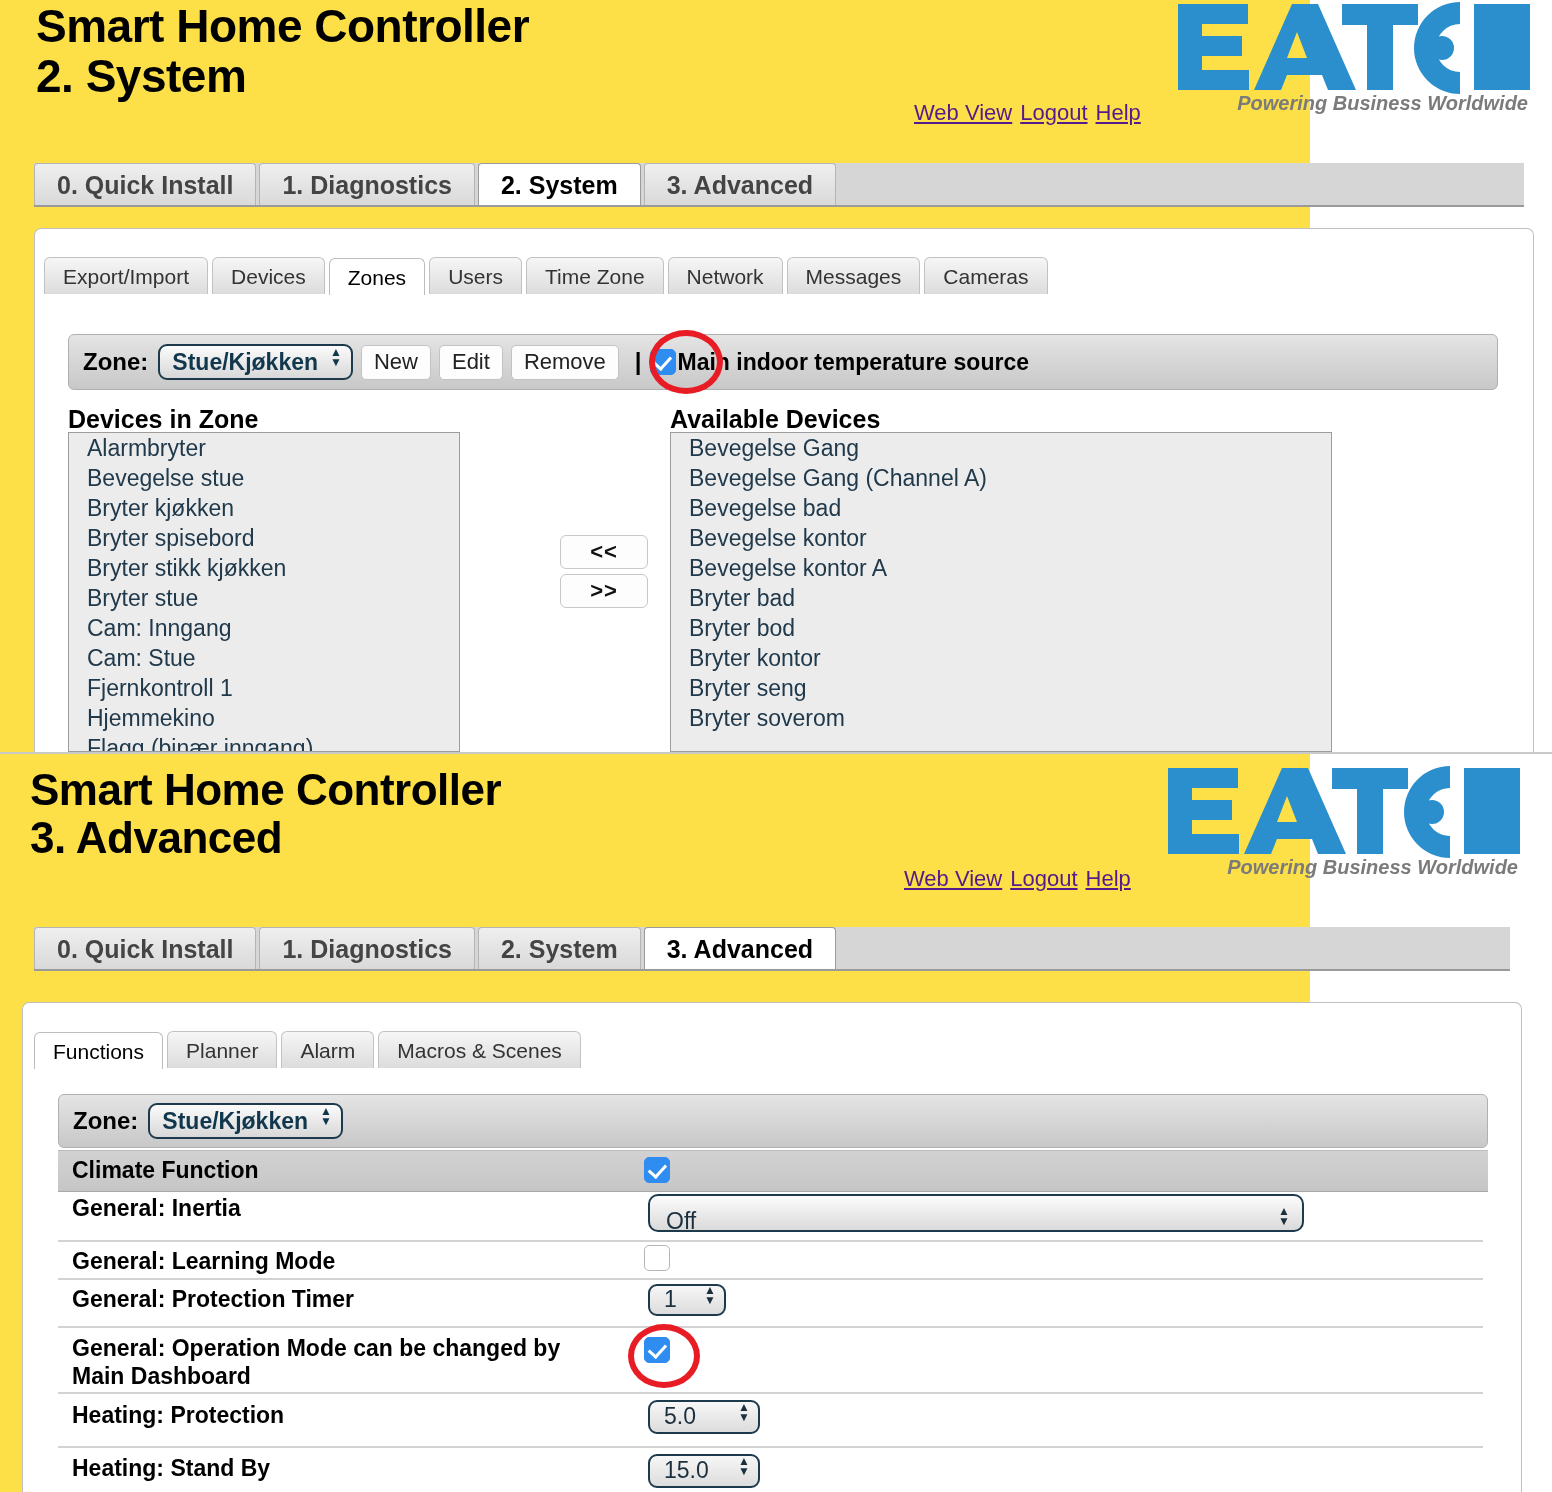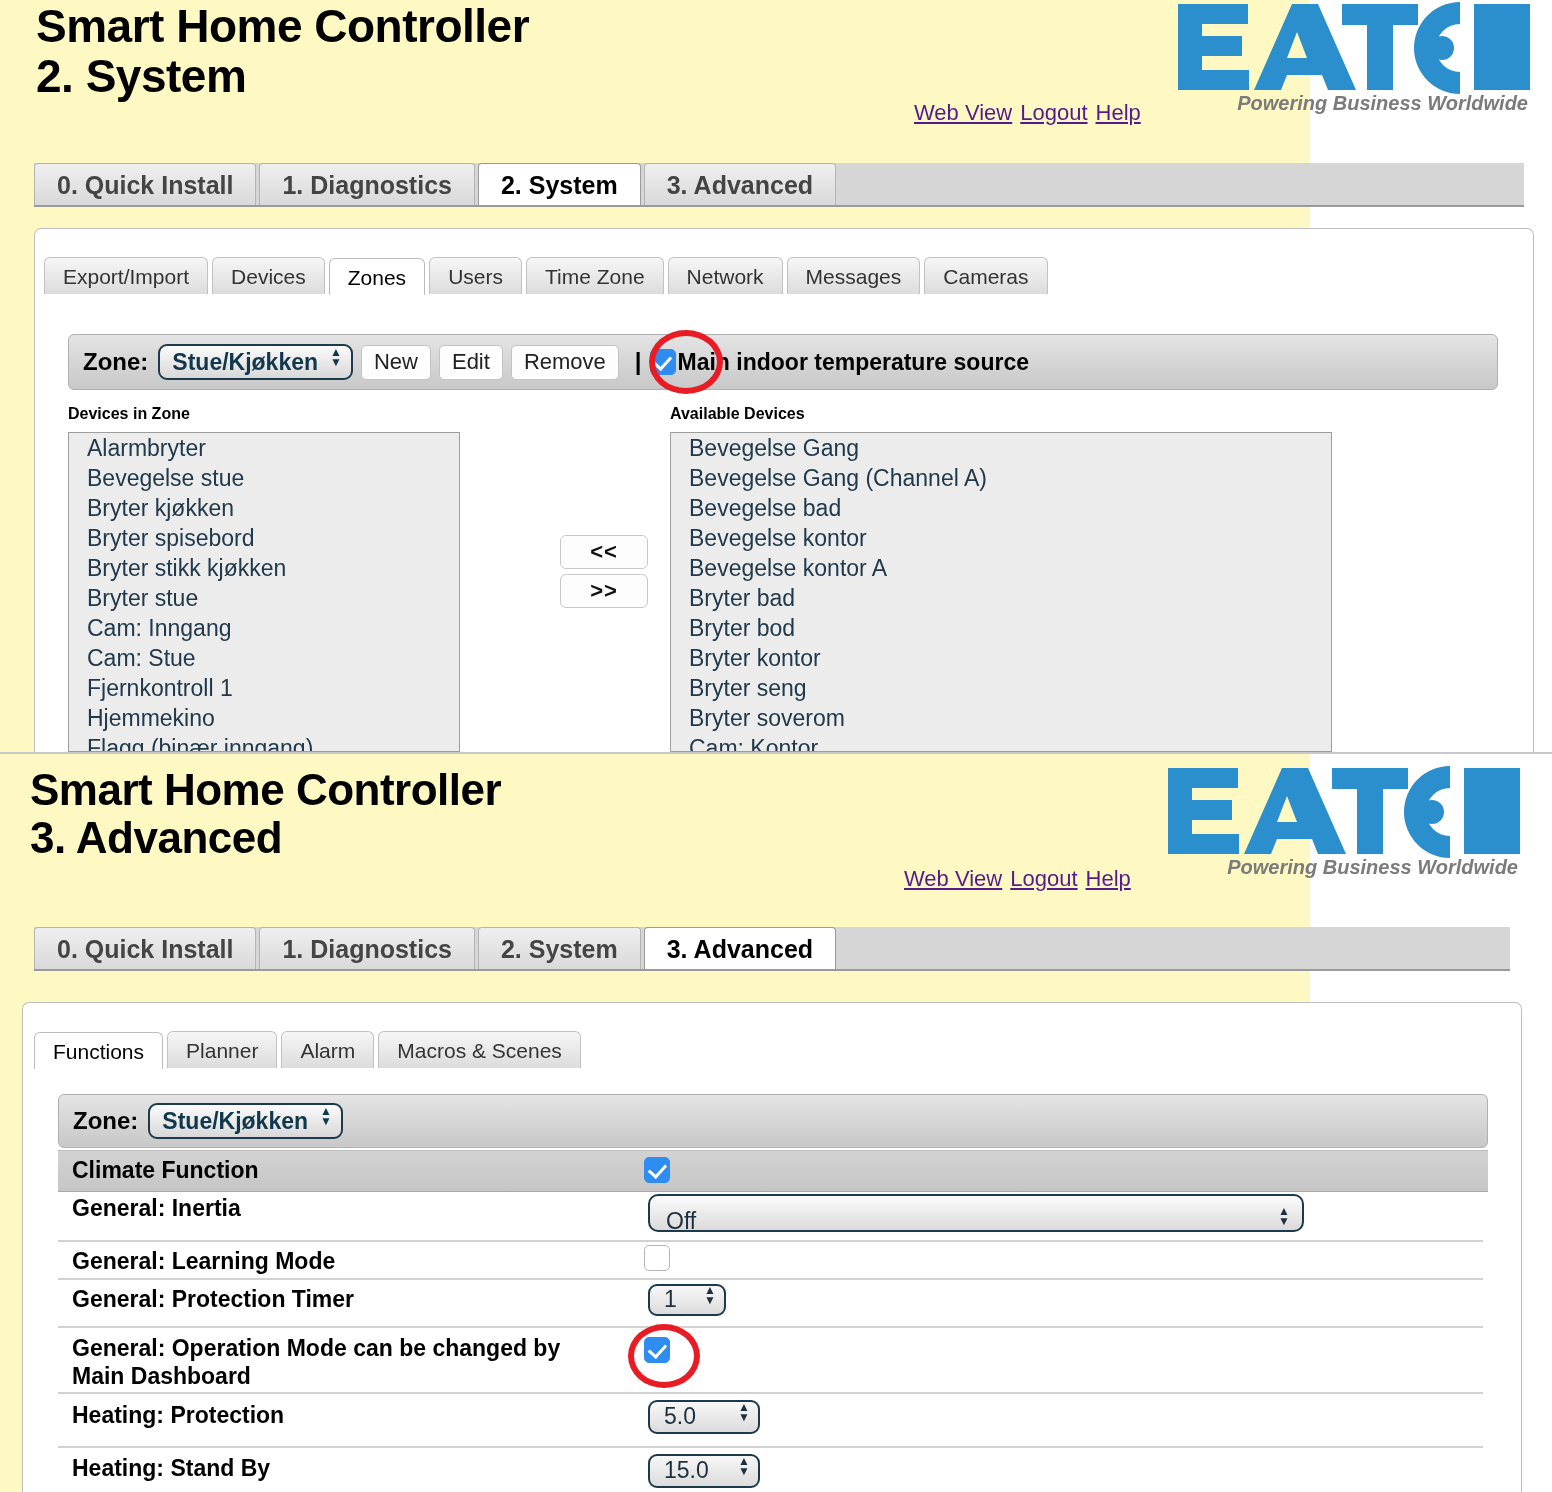--- a/index.html
+++ b/index.html
@@ -6,21 +6,21 @@
   html, body {
     margin: 0; padding: 0;
     width: 1552px; height: 1492px;
     background: #ffffff;
     font-family: "Liberation Sans", sans-serif;
     overflow: hidden;
   }
   .screen { position: relative; width: 1552px; height: 1492px; background:#fff; }
 
   
-  .panel { position: absolute; left: 0; width: 1310px; background: #fef9c3; }
+  .panel { position: absolute; left: 0; width: 1310px; background: #fde047; }
 
   
   .hdr { position: relative; height: 148px; }
   .app-title {
     position: absolute; left: 36px; top: 2px;
     font-size: 46px; font-weight: bold; color: #000;
     line-height: 1.08; letter-spacing: -0.5px;
     white-space: pre-line;
   }
   .hdr-links {
@@ -138,21 +138,21 @@
     width: 8px; height: 14px;
     border: solid #fff; border-width: 0 3px 3px 0;
     transform: rotate(42deg) translate(-1px,-1px);
   }
   .cb.off { background: #fff; border: 1px solid #b5b5b5; }
   .cb.off::after { display: none; }
 
   .cb-label { font-size: 23px; font-weight: bold; color:#000; margin-left: 2px; white-space: nowrap; }
 
   
-  .listhdr { position: absolute; font-size: 16px; font-weight: bold; color:#000; }
+  .listhdr { position: absolute; font-size: 25px; font-weight: bold; color:#000; }
   .listbox {
     position: absolute;
     background: #ececec;
     border: 1px solid #9d9d9d;
     overflow: hidden;
   }
   .listbox .item {
     font-size: 23px; color: #20394b;
     padding: 1px 0 1px 18px;
     line-height: 28px;
@@ -304,21 +304,20 @@
       <div class="item">Bevegelse Gang</div>
       <div class="item">Bevegelse Gang (Channel A)</div>
       <div class="item">Bevegelse bad</div>
       <div class="item">Bevegelse kontor</div>
       <div class="item">Bevegelse kontor A</div>
       <div class="item">Bryter bad</div>
       <div class="item">Bryter bod</div>
       <div class="item">Bryter kontor</div>
       <div class="item">Bryter seng</div>
       <div class="item">Bryter soverom</div>
-      <div class="item">Cam: Kontor</div>
     </div>
 
     <div class="annot" style="left:649px; top:330px; width:74px; height:64px;"></div>
   </div>
 
   <div class="divline" style="top:752px;"></div>
 
   <div class="panel" style="top:754px; height:738px;">
 
     <div class="hdr" style="height:160px;">

